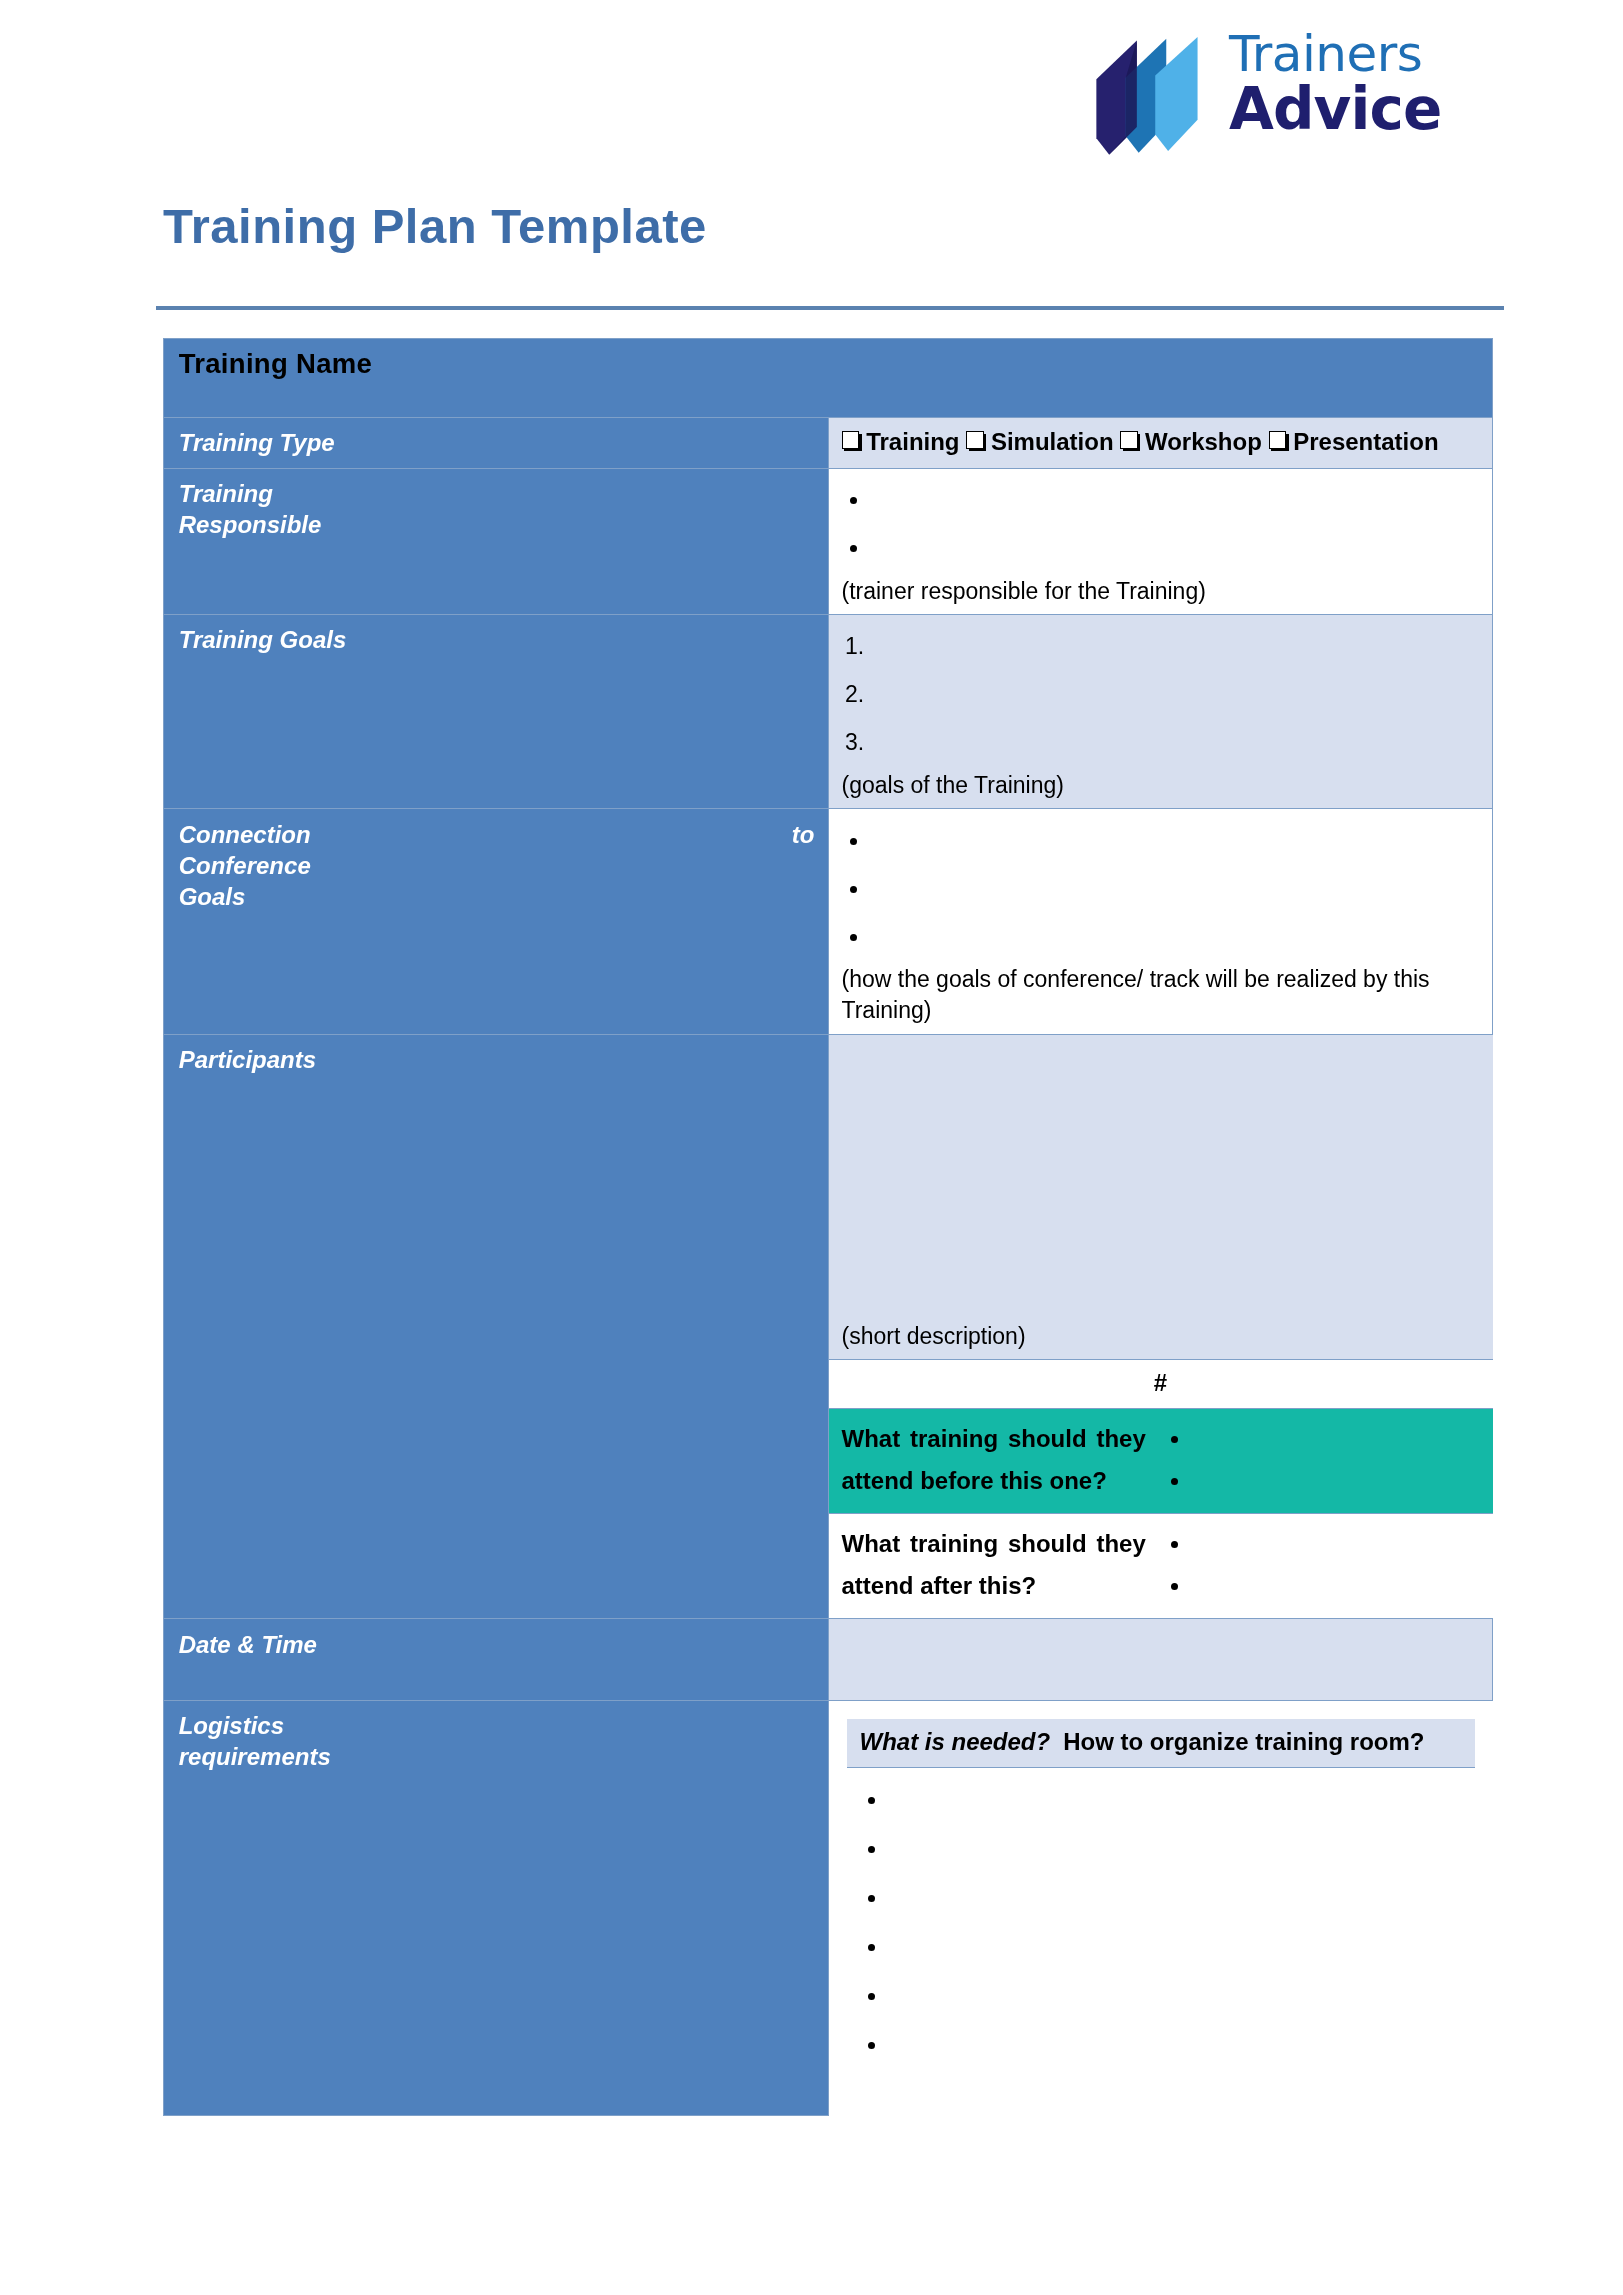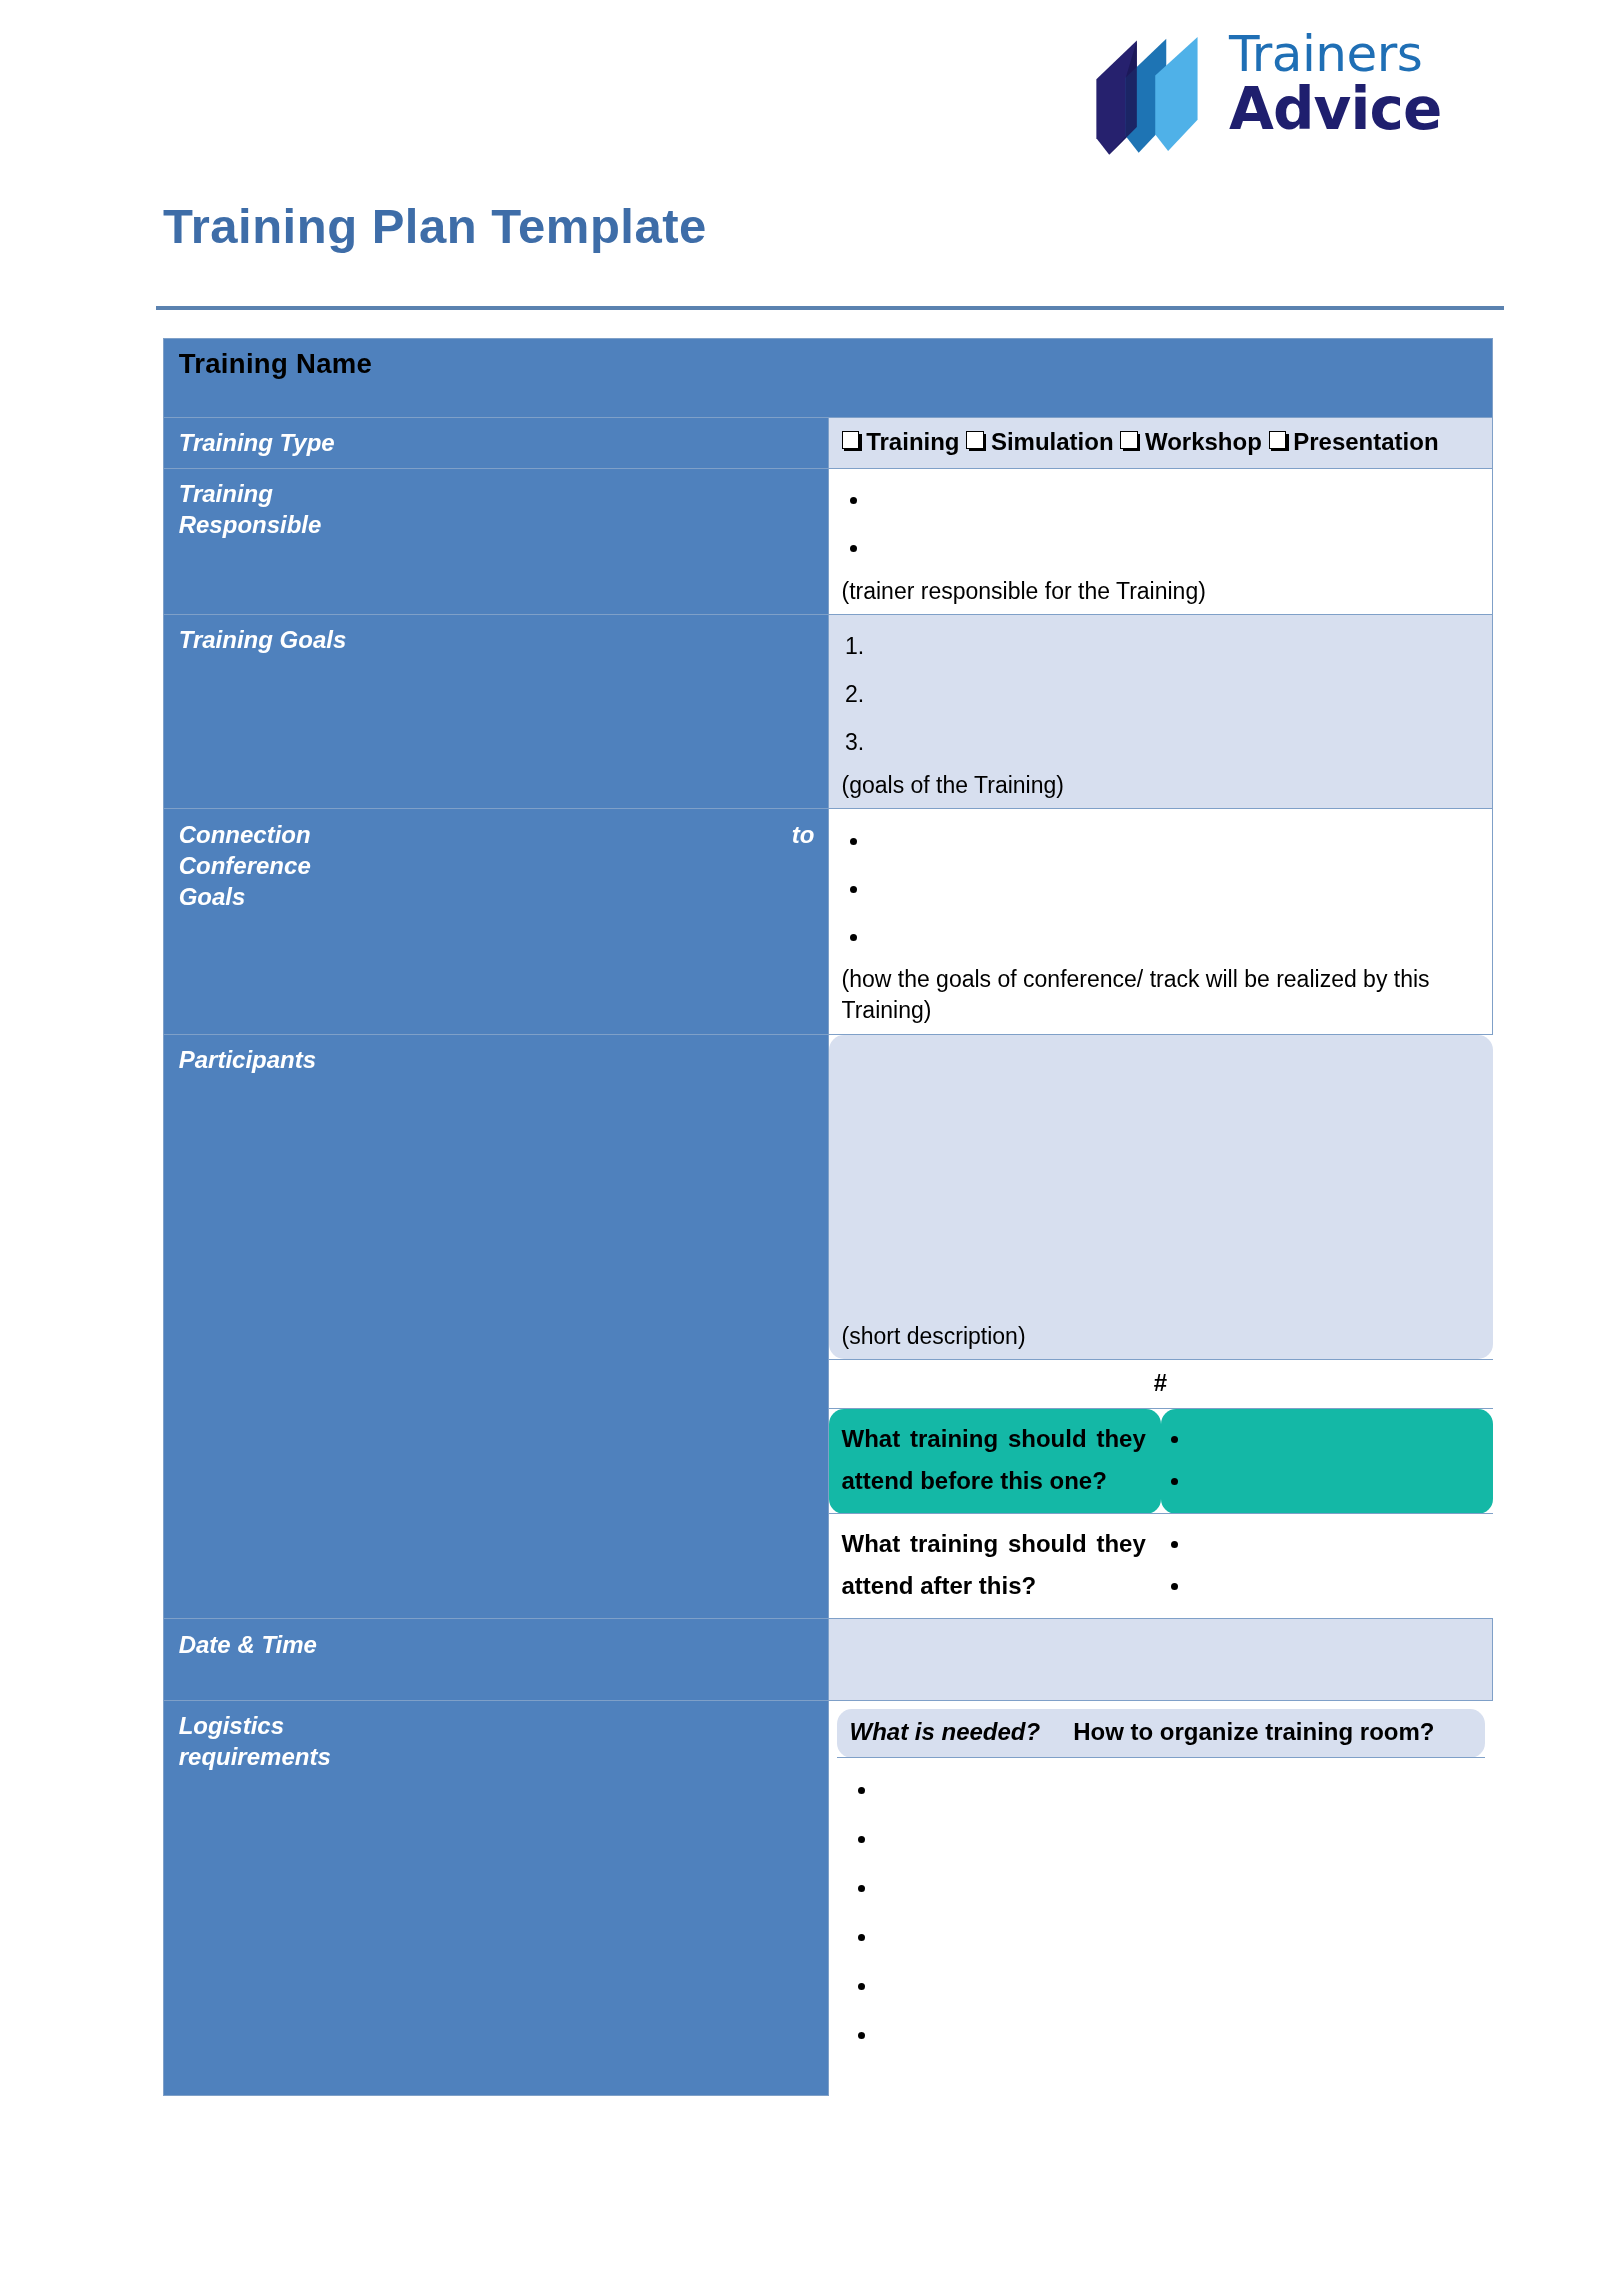--- a/index.html
+++ b/index.html
@@ -224,21 +224,21 @@
   .nest .q-right {
     padding: 9.2px 9.2px 11px 0 !important;
   }
   .nest .q-right ul {
     margin: 0;
     padding: 0 0 0 31px;
   }
   .nest .q-right li { line-height: 42px; font-size: 23px; }
   .nest tr.shade td { background: #14b8a6; }
   .nest tr.plain td { background: #ffffff; }
-  .nest .nb { border-left: none; border-right: none; border-radius: 15px; }
+  .nest .nb { border-left: none; border-right: none; }
 
   
   .log-head {
     background: #D7DFEF;
     padding: 9.2px 13px 11px 13px !important;
   }
   .log-head .a {
     font-style: italic;
     font-weight: bold;
     font-size: 24px;
@@ -384,21 +384,21 @@
       <td class="lbl">Date &amp; Time</td>
       <td class="content shade" style="height:66px;"></td>
     </tr>
 
 
     <tr>
       <td class="lbl">
         <div>Logistics</div>
         <div>requirements</div>
       </td>
-      <td style="padding:8px !important; border:none; background:transparent;">
+      <td style="padding:18px !important; border:none; background:transparent;">
         <table class="nest">
           <tbody>
                 <tr>
             <td class="log-head nb" style="border-top:none;">
               <span class="a">What is needed?</span>
               <span class="b">How to organize training room?</span>
             </td>
           </tr>
           <tr>
             <td class="log-body nb" style="border-bottom:none;">

